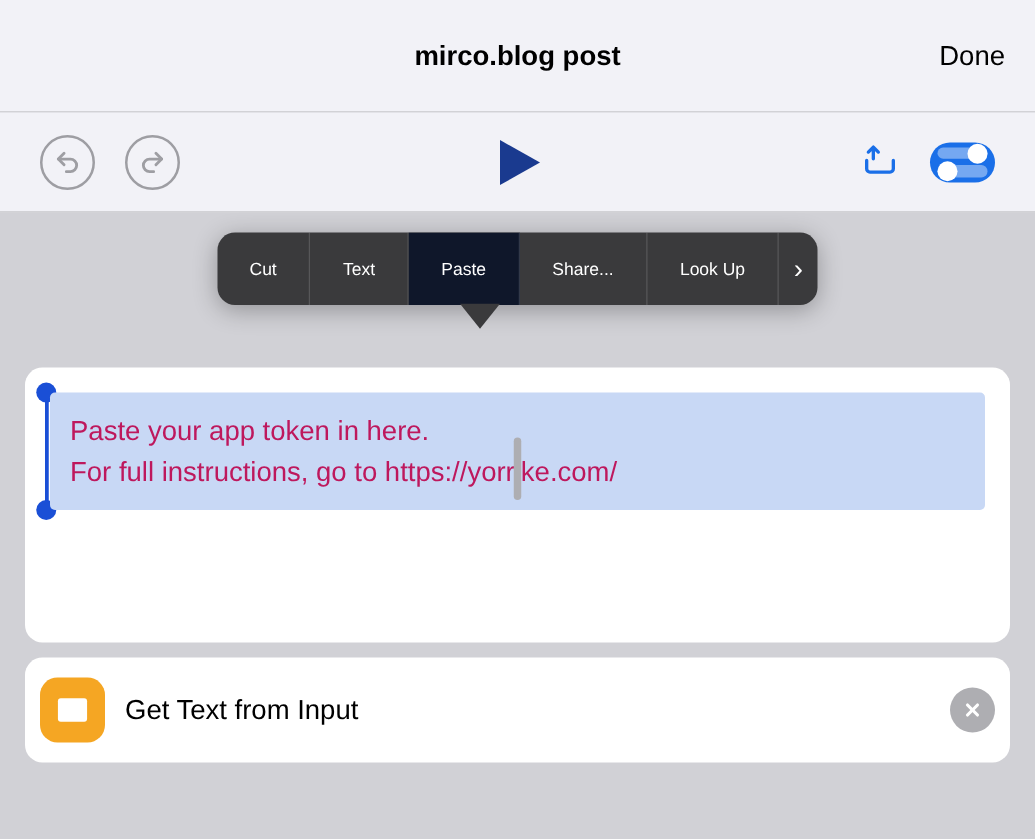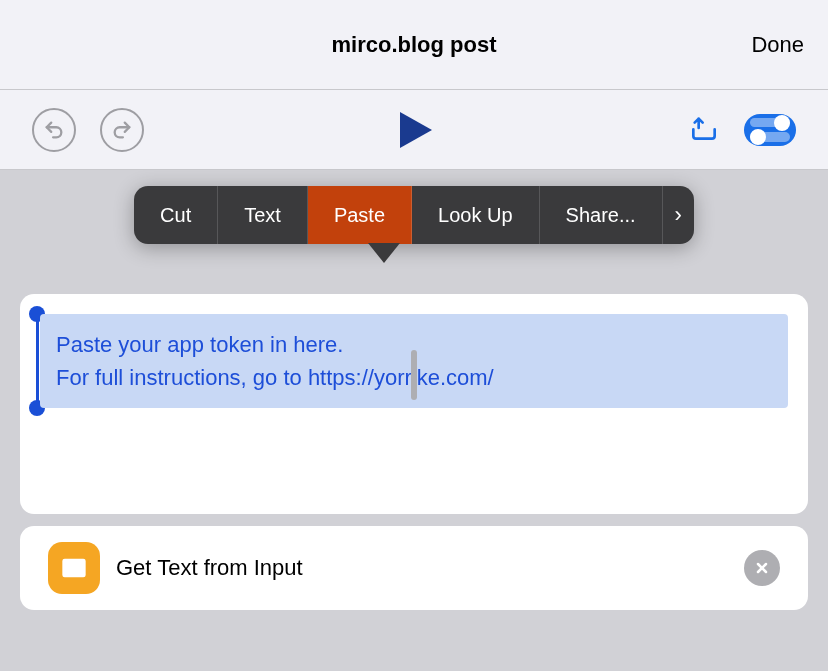--- a/index.html
+++ b/index.html
@@ -156,34 +156,34 @@
     }
     .context-menu-bar {
       background: #3a3a3c;
       border-radius: 14px;
       display: flex;
       overflow: hidden;
       box-shadow: 0 4px 20px rgba(0,0,0,0.3);
     }
     .context-menu-item {
       padding: 16px 26px;
-      font-size: 20px;
+      font-size: 14px;
       color: white;
       cursor: pointer;
       border-right: 1px solid rgba(255,255,255,0.15);
       font-weight: 400;
       white-space: nowrap;
       display: flex;
       align-items: center;
     }
     .context-menu-item:last-child {
       border-right: none;
     }
     .context-menu-item.active {
-      background: #c2410c;
+      background: #0f172a;
     }
     .context-menu-arrow {
       width: 0;
       height: 0;
       border-left: 16px solid transparent;
       border-right: 16px solid transparent;
       border-top: 20px solid #3a3a3c;
       margin-top: -1px;
       margin-left: -60px;
     }
@@ -206,29 +206,29 @@
       min-height: 220px;
     }
     .text-selection-content {
       background: #c8d8f5;
       border-radius: 4px;
       padding: 14px 16px;
       position: relative;
     }
     .text-selection-content p {
       font-size: 22px;
-      color: #1d4ed8;
+      color: #be185d;
       line-height: 1.5;
     }
 
     
     .bottom-action {
       background: white;
       border-radius: 14px;
-      padding: 16px 28px;
+      padding: 16px 12px;
       margin-top: 12px;
       display: flex;
       align-items: center;
       justify-content: space-between;
     }
     .bottom-action-left {
       display: flex;
       align-items: center;
       gap: 16px;
     }
@@ -331,22 +331,22 @@
 </div>
 
 <div class="main-content">
 
   <div class="context-menu">
     <div class="context-menu-bubble">
       <div class="context-menu-bar">
         <div class="context-menu-item">Cut</div>
         <div class="context-menu-item">Text</div>
         <div class="context-menu-item active">Paste</div>
+        <div class="context-menu-item">Share...</div>
         <div class="context-menu-item">Look Up</div>
-        <div class="context-menu-item">Share...</div>
         <div class="context-menu-more">›</div>
       </div>
       <div class="context-menu-arrow"></div>
     </div>
   </div>
 
   <div class="text-card">
     <div style="position:relative;">
       <div style="position:absolute;left:-10px;top:0;bottom:0;display:flex;flex-direction:column;align-items:center;">
         <div style="width:3px;background:#1a4fd6;position:absolute;top:0;bottom:0;left:6px;border-radius:2px;"></div>

